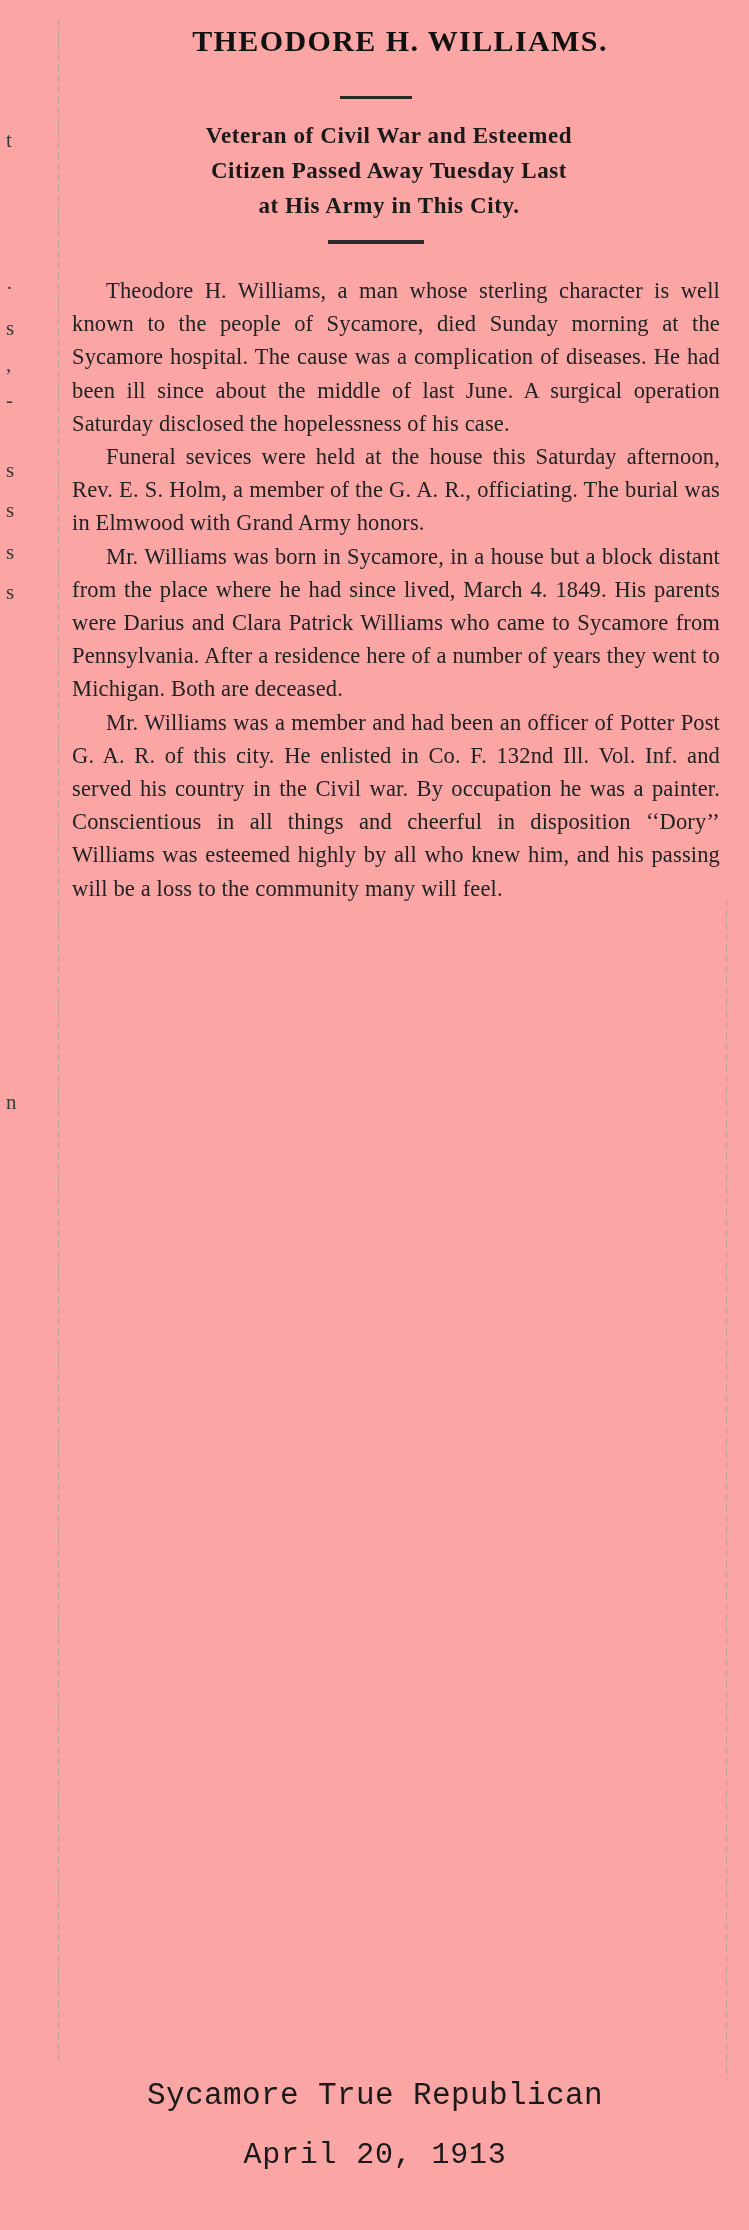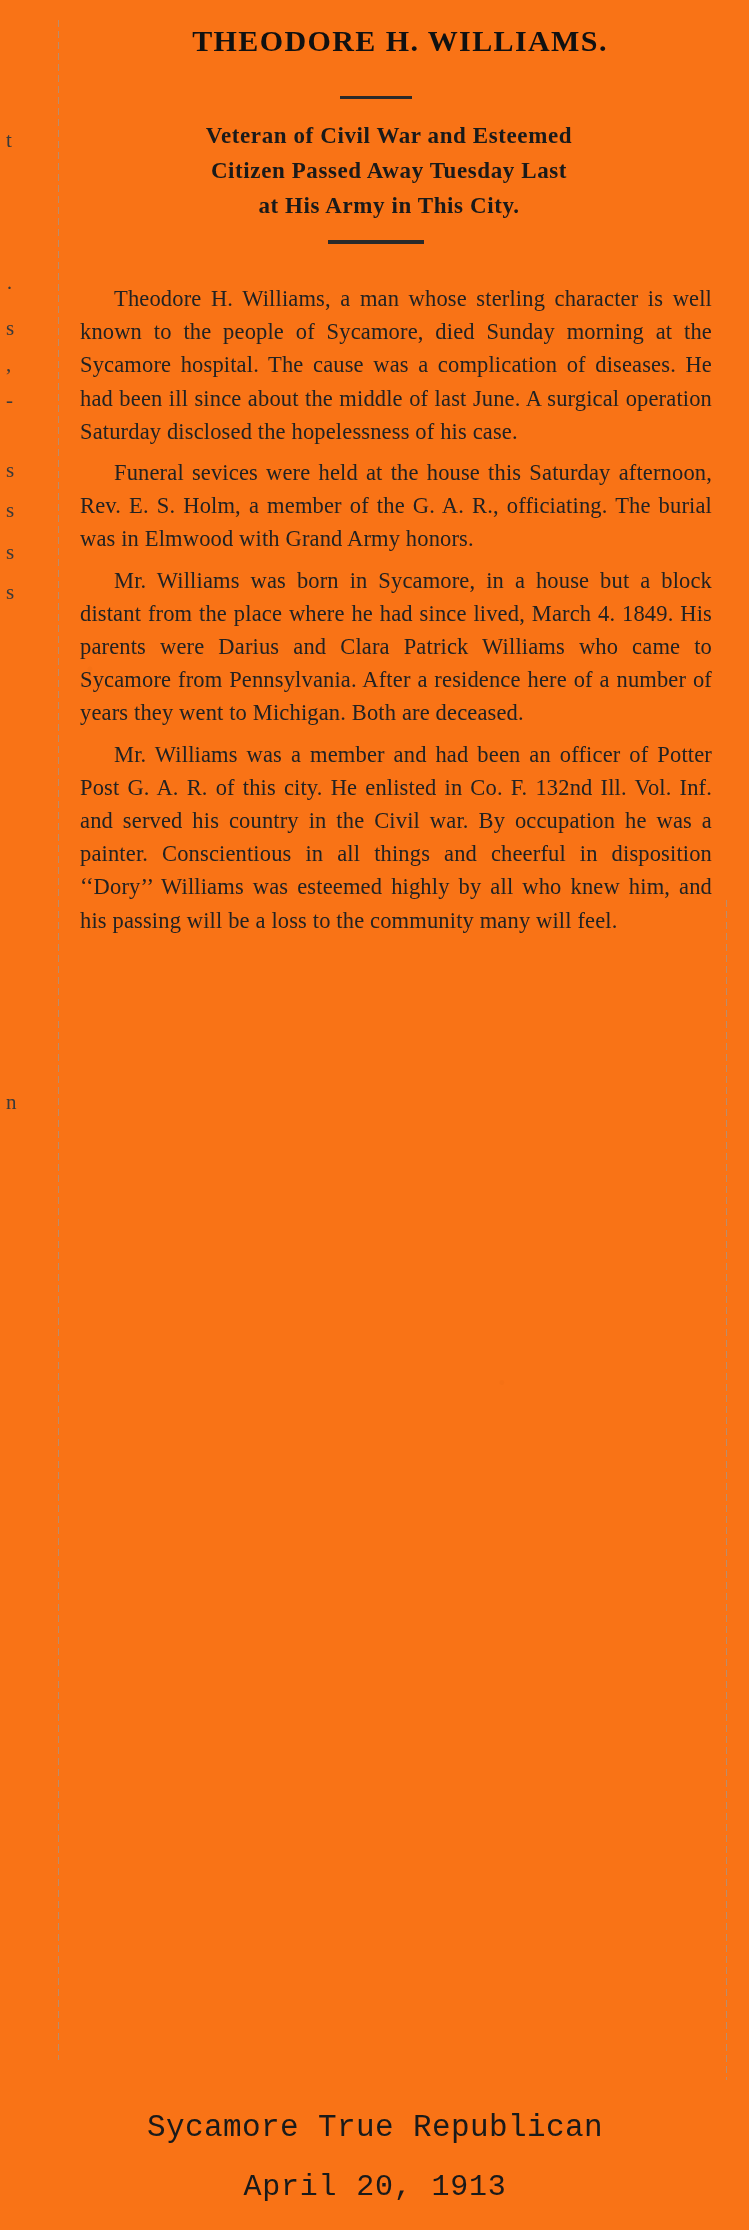--- a/index.html
+++ b/index.html
@@ -13,21 +13,21 @@
     position: relative;
     font-family: "Liberation Serif", serif;
     color: #1b1b1b;
     overflow: hidden;
   }
 
   .page {
     position: relative;
     width: 749px;
     height: 2230px;
-    background: #f97316;
+    background: #fca5a5;
   }
 
   
   .col-rule {
     position: absolute;
     width: 1px;
     background: repeating-linear-gradient(
       to bottom,
       #9a9a9a 0px,
       #9a9a9a 7px,
@@ -91,33 +91,32 @@
     left: 72px;
     width: 648px;
     font-family: "Liberation Serif", serif;
     font-size: 22.5px;
     line-height: 33.2px;
     color: #222;
     text-align: justify;
     text-justify: inter-word;
   }
   .body-text p {
-    margin: 8px;
+    margin: 0;
     text-indent: 34px;
     letter-spacing: .15px;
   }
 
   .source {
     position: absolute;
     left: 12px;
     width: 726px;
     text-align: center;
     font-family: "Liberation Mono", monospace;
     color: #1a1a1a;
-    margin-top: 32px;
   }
   .source-name {
     top: 2078px;
     font-size: 31px;
     letter-spacing: .4px;
   }
   .source-date {
     top: 2138px;
     font-size: 30px;
     letter-spacing: .8px;

